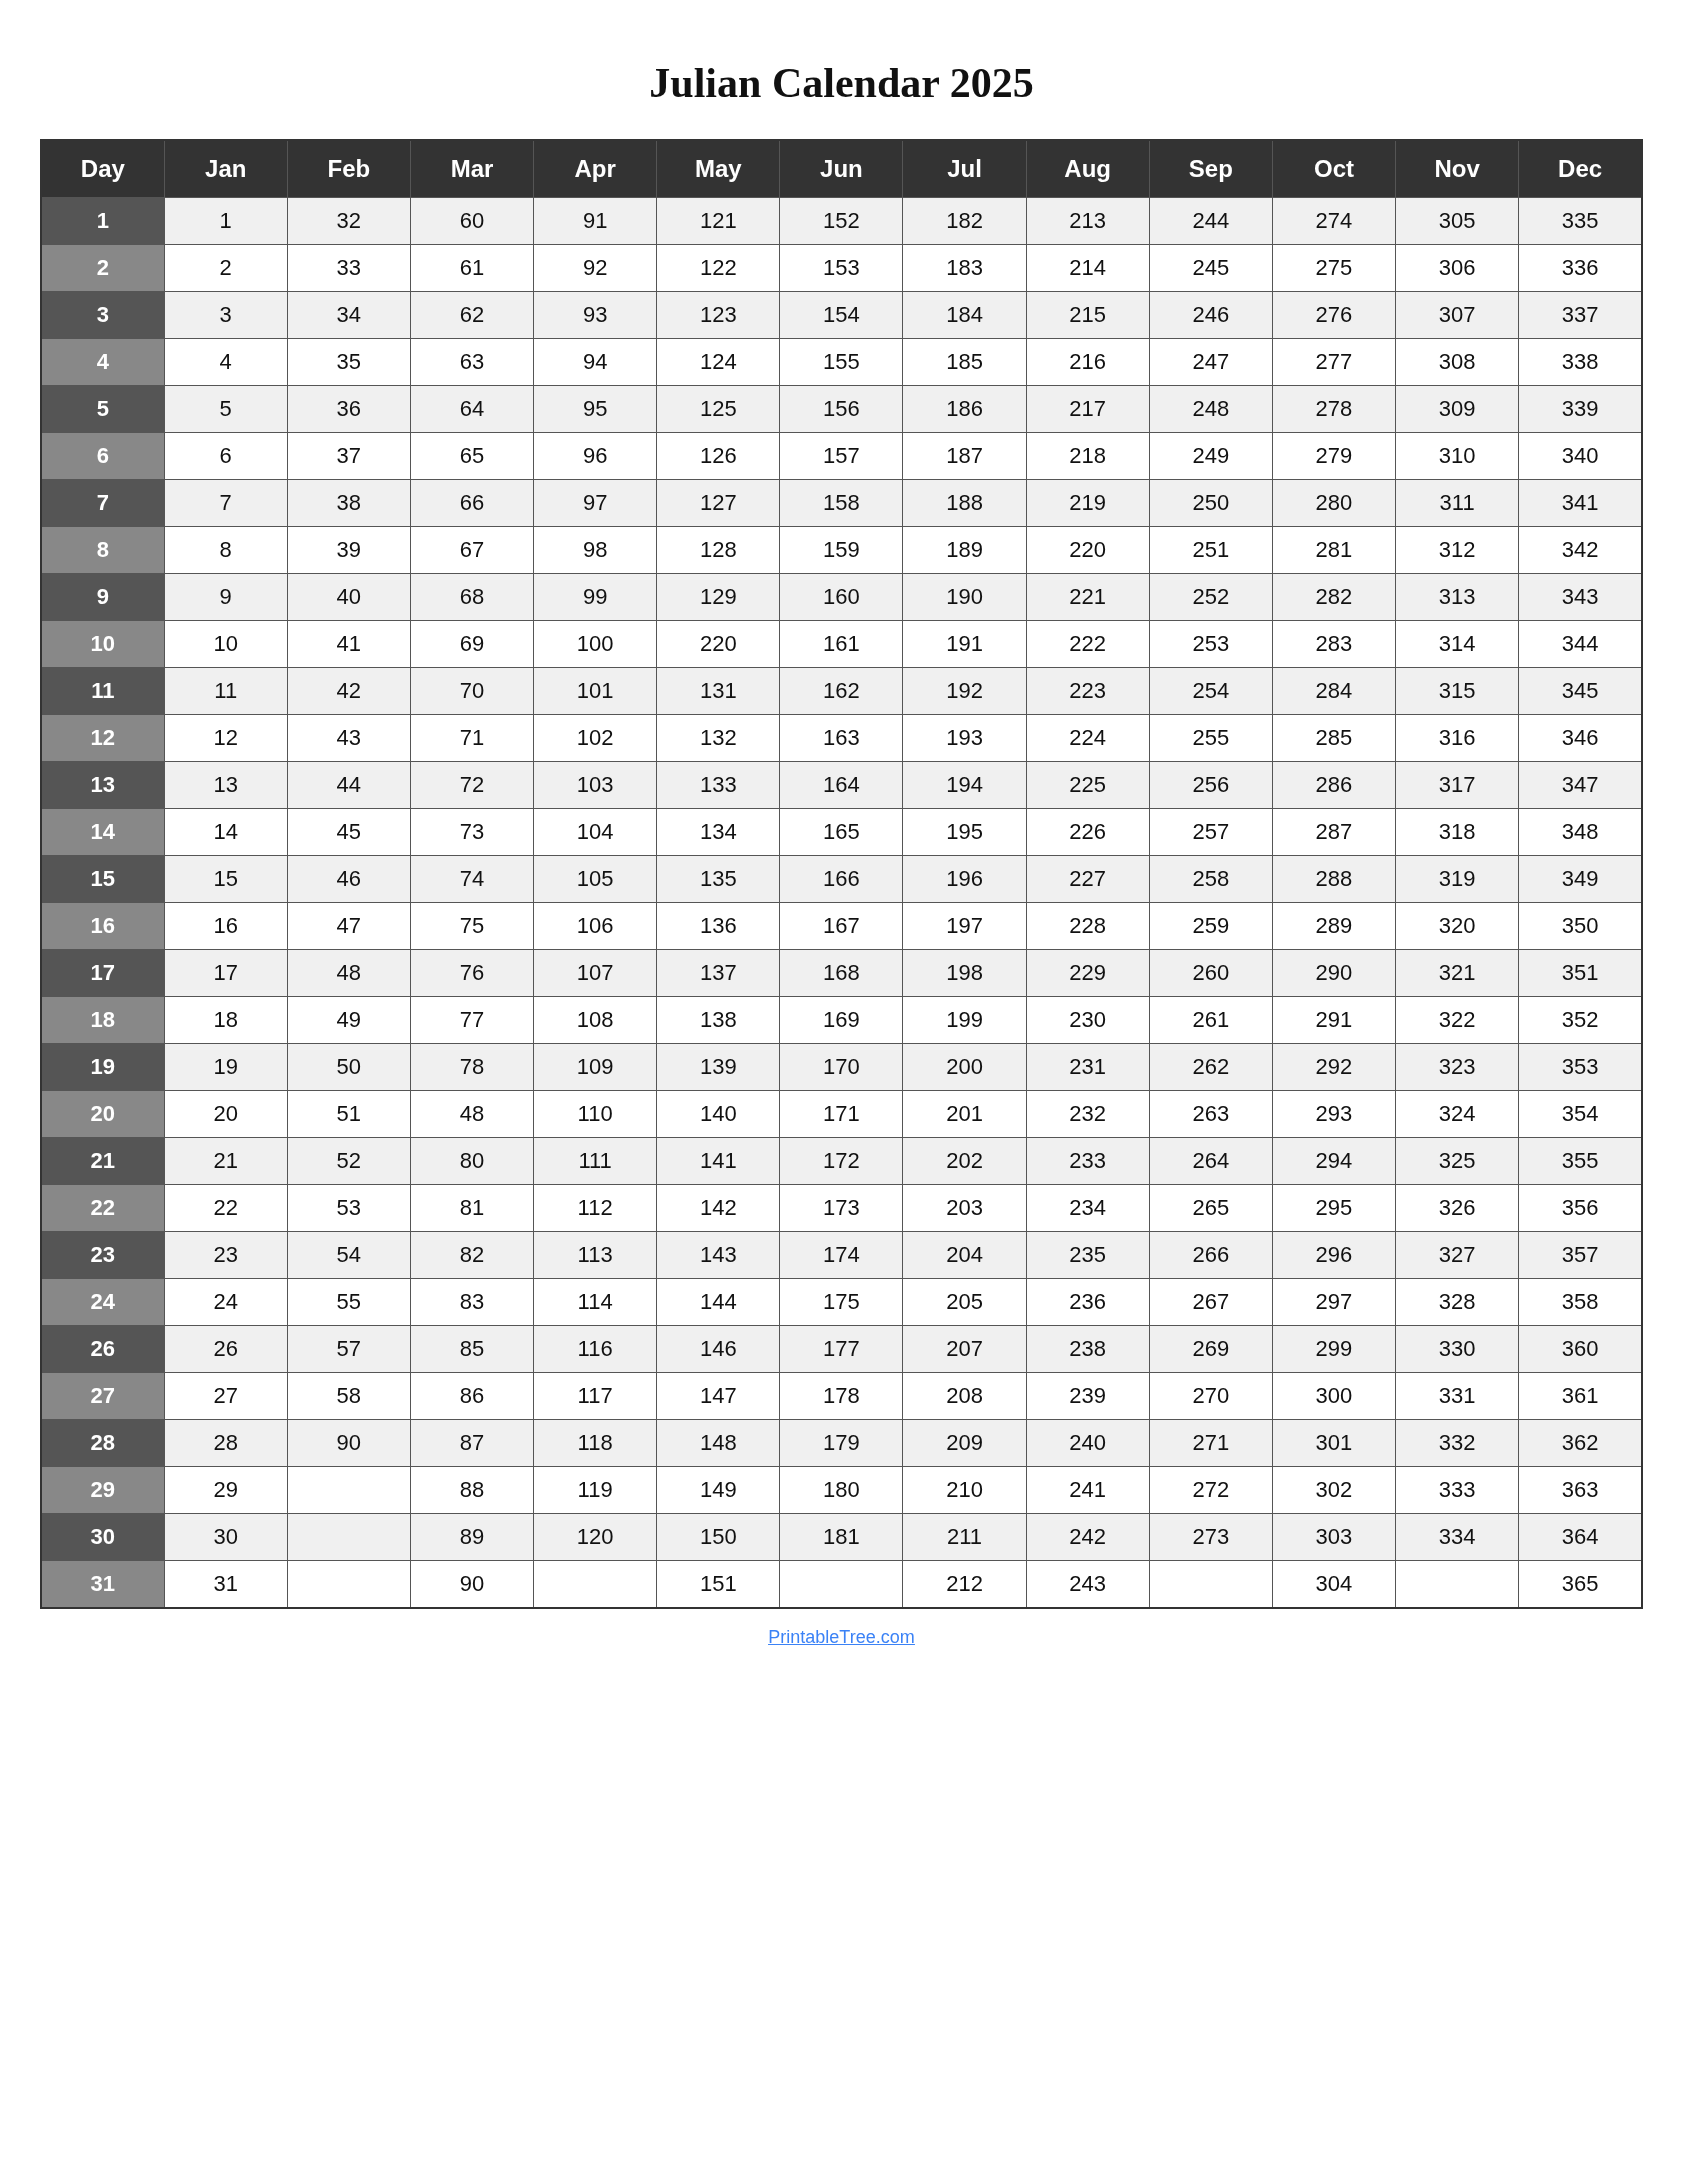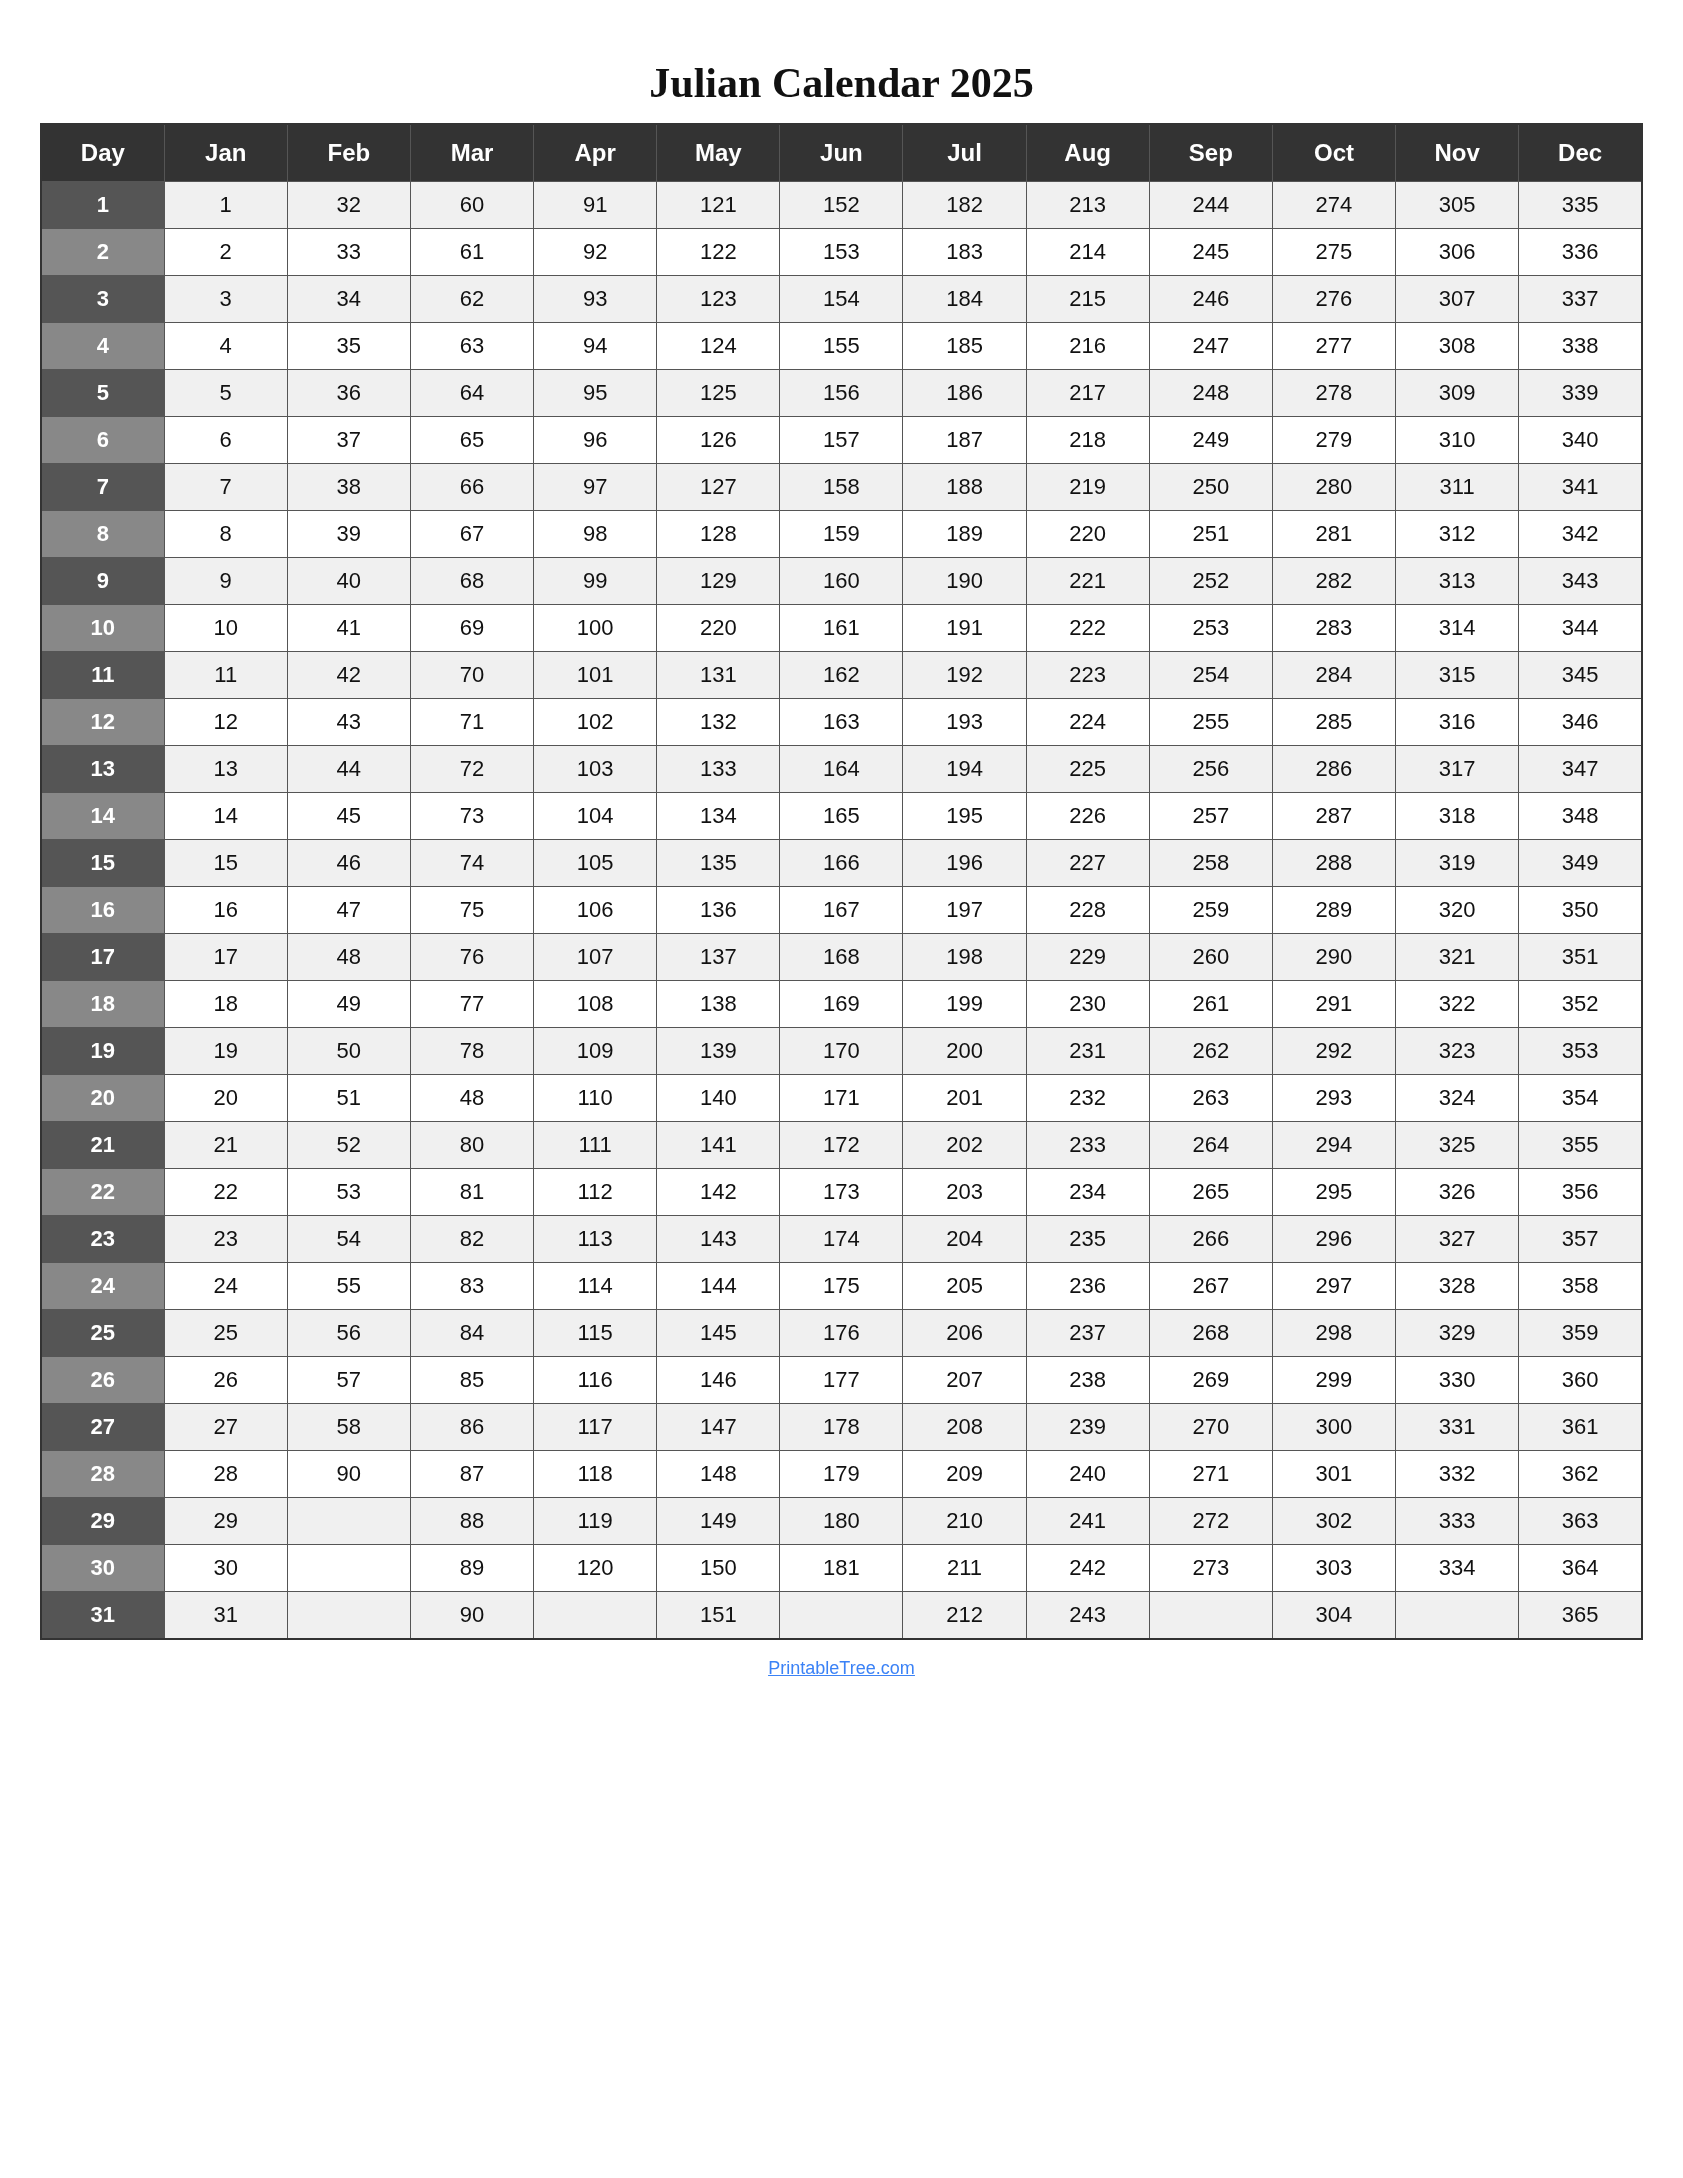--- a/index.html
+++ b/index.html
@@ -13,21 +13,21 @@
       min-height: 2178px;
     }
     .page-container {
       width: 1604px;
     }
     .page-title {
       text-align: center;
       font-size: 42px;
       font-weight: bold;
       font-family: Georgia, serif;
-      margin-bottom: 16px;
+      margin-bottom: 32px;
       color: #111;
     }
     .calendar-table {
       width: 100%;
       border-collapse: collapse;
       border: 2px solid #333;
     }
     .calendar-table th, .calendar-table td {
       border: 1px solid #555;
       text-align: center;
@@ -452,35 +452,20 @@
           <td>144</td>
           <td>175</td>
           <td>205</td>
           <td>236</td>
           <td>267</td>
           <td>297</td>
           <td>328</td>
           <td>358</td>
         </tr>
         <tr>
-          <td>25</td>
-          <td>25</td>
-          <td>56</td>
-          <td>84</td>
-          <td>115</td>
-          <td>145</td>
-          <td>176</td>
-          <td>206</td>
-          <td>237</td>
-          <td>268</td>
-          <td>298</td>
-          <td>329</td>
-          <td>359</td>
-        </tr>
-        <tr>
           <td>26</td>
           <td>26</td>
           <td>57</td>
           <td>85</td>
           <td>116</td>
           <td>146</td>
           <td>177</td>
           <td>207</td>
           <td>238</td>
           <td>269</td>

